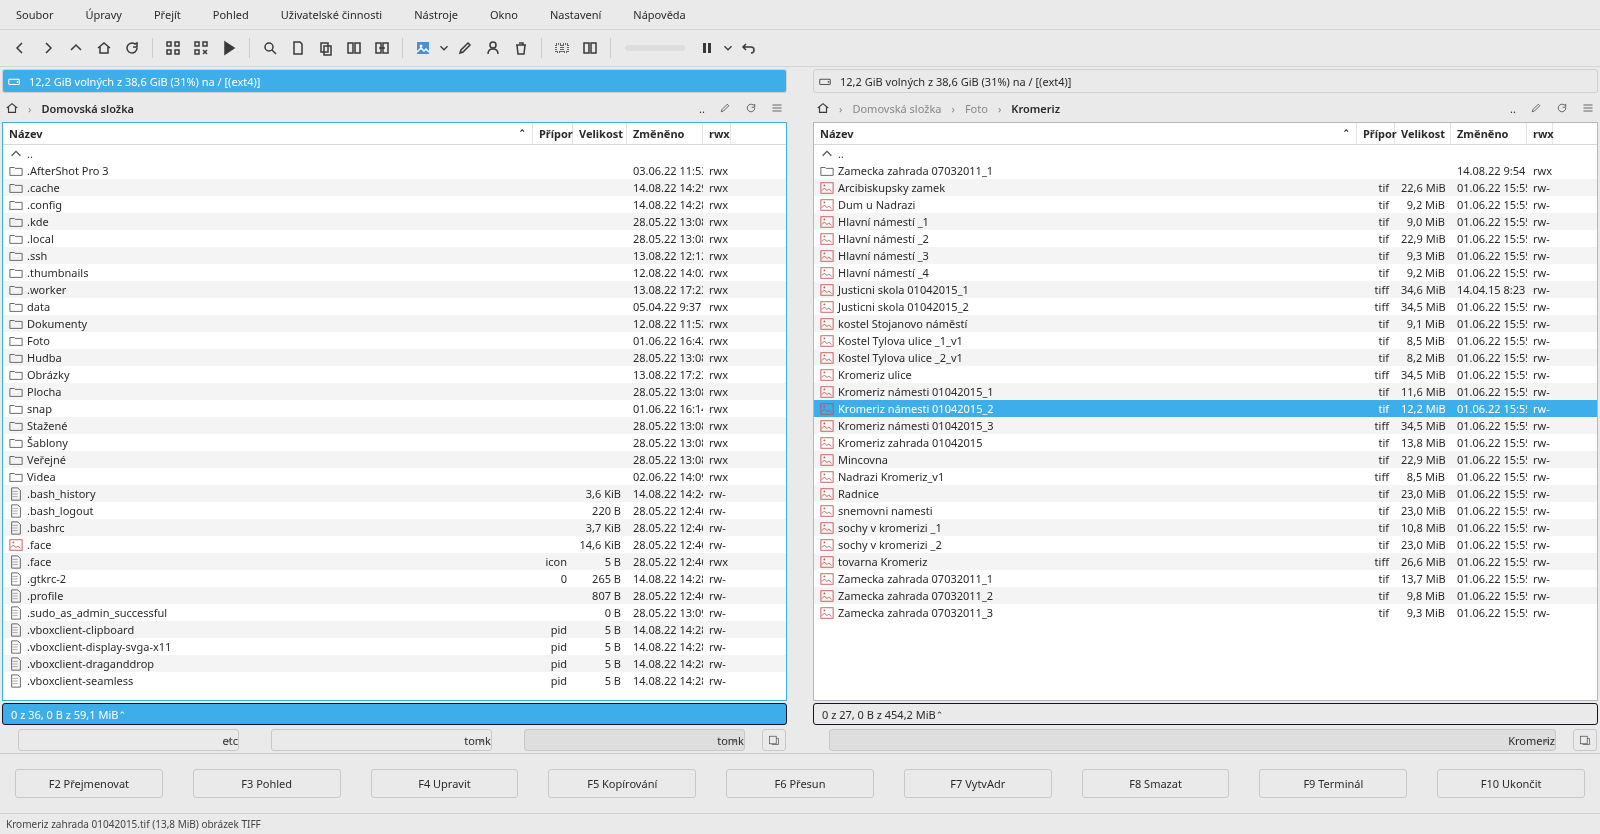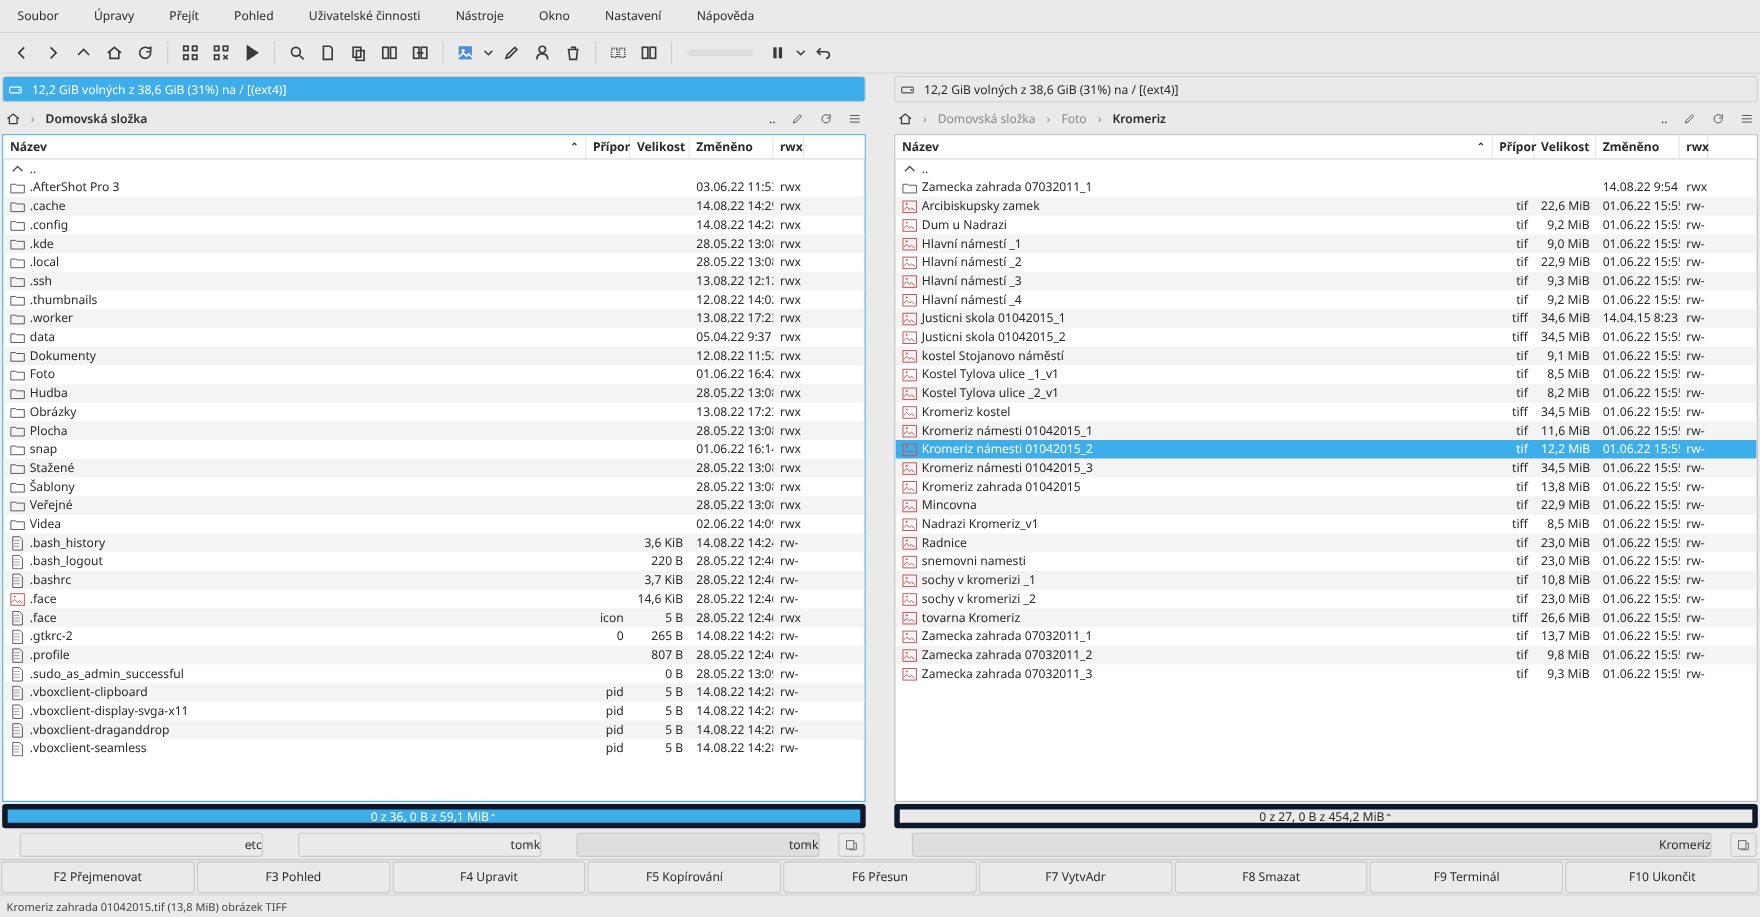--- a/index.html
+++ b/index.html
@@ -31,30 +31,30 @@
 .fbody::-webkit-scrollbar{width:9px}
 .fbody::-webkit-scrollbar-thumb{background:#b8b8b8;border-radius:4px}
 .fbody::-webkit-scrollbar-track{background:#f0f0f0}
 .row{display:flex;align-items:center;height:17px;padding:0}
 .row.sel{background:#3daee9}
 .row.sel *{color:#fff}
 .row .c{padding:0 6px;white-space:nowrap;overflow:hidden;text-overflow:clip;font-size:11px}
 .c-name{display:flex;align-items:center;gap:4px}
 .ic{width:14px;height:14px;flex-shrink:0}
 .stripe{background:#f4f4f4}
-.statusbar{height:22px;display:flex;align-items:center;padding:0 8px;margin:2px;border:5px solid #0f172a;border-radius:3px;justify-content:center}
+.statusbar{height:22px;display:flex;align-items:center;padding:0 8px;margin:2px;border:1px solid #0f172a;border-radius:3px;justify-content:flex-start}
 .statusbar.active{background:#3daee9}
 .statusbar.active *{color:#fff}
 .tabsrow{display:flex;gap:0;padding:2px;align-items:stretch;height:26px}
 .tab{flex:1;display:flex;align-items:center;justify-content:flex-end;border:1px solid #c8c8c8;background:#eaeaea;position:relative;border-radius:3px;margin:0 16px}
 .tab.act{background:#dedede}
 .tab .close{position:absolute;right:6px;color:#888}
 .tabbtn{width:24px;display:flex;align-items:center;justify-content:center;border:1px solid #c8c8c8;border-radius:3px;margin:0 1px}
 .fnbar{display:flex;border-top:1px solid #c8c8c8}
-.fnbtn{flex:1;text-align:center;padding:6px 0;border:1px solid #c8c8c8;background:#eaeaea;margin:1px;border-radius:3px}
+.fnbtn{flex:1;text-align:center;padding:6px 0;border:1px solid #c8c8c8;background:#eaeaea;margin:15px;border-radius:3px}
 .footer{padding:3px 6px;background:#eaeaea;border-top:1px solid #d0d0d0;font-size:10px;color:#444}
 .upbtn{color:#3a3a3a}
 
 .cw-name-l{width:530px}.cw-ext-l{width:40px;text-align:right}.cw-size-l{width:54px;text-align:right}.cw-date-l{width:76px}.cw-rwx-l{width:28px}
 .cw-name-r{width:543px}.cw-ext-r{width:38px;text-align:right}.cw-size-r{width:56px;text-align:right}.cw-date-r{width:76px}.cw-rwx-r{width:26px}
 .hsort{margin-left:auto;font-size:9px}
 </style>
 </head>
 <body>
 
@@ -960,21 +960,21 @@
             <div class="c cw-date-r">01.06.22 15:55</div>
             <div class="c cw-rwx-r">rw-</div>
           </div>
           <div class="row">
             <div class="c c-name cw-name-r">
               <svg class="ic" viewBox="0 0 16 16">
                 <rect x="1" y="2" width="14" height="12" fill="none" stroke="#c64f4f" stroke-width="1"></rect>
                 <path d="M2 11l3-3 3 3 2-2 3 3" stroke="#c64f4f" fill="none" stroke-width="1"></path>
                 <circle cx="5" cy="5" r="1" fill="#c64f4f"></circle>
               </svg>
-              <span>Kromeriz kostel</span>
+              <span>Kromeriz ulice</span>
             </div>
             <div class="c cw-ext-r">tiff</div>
             <div class="c cw-size-r">34,5 MiB</div>
             <div class="c cw-date-r">01.06.22 15:55</div>
             <div class="c cw-rwx-r">rw-</div>
           </div>
           <div class="row stripe">
             <div class="c c-name cw-name-r">
               <svg class="ic" viewBox="0 0 16 16">
                 <rect x="1" y="2" width="14" height="12" fill="none" stroke="#c64f4f" stroke-width="1"></rect>

